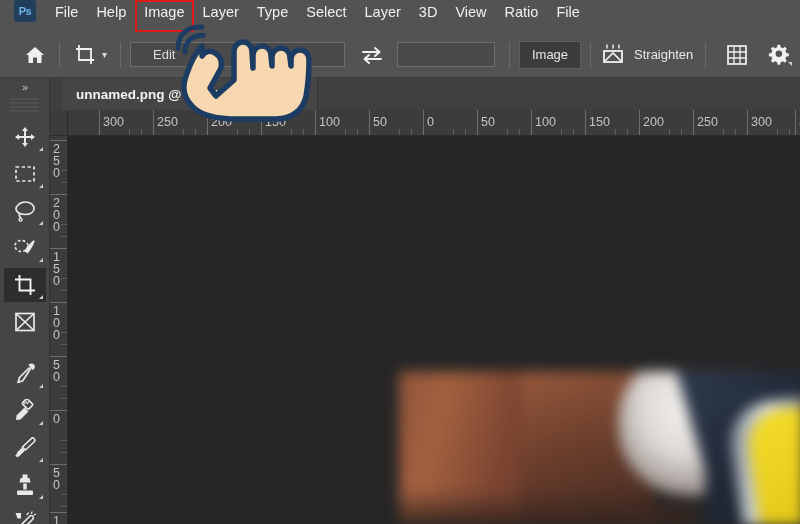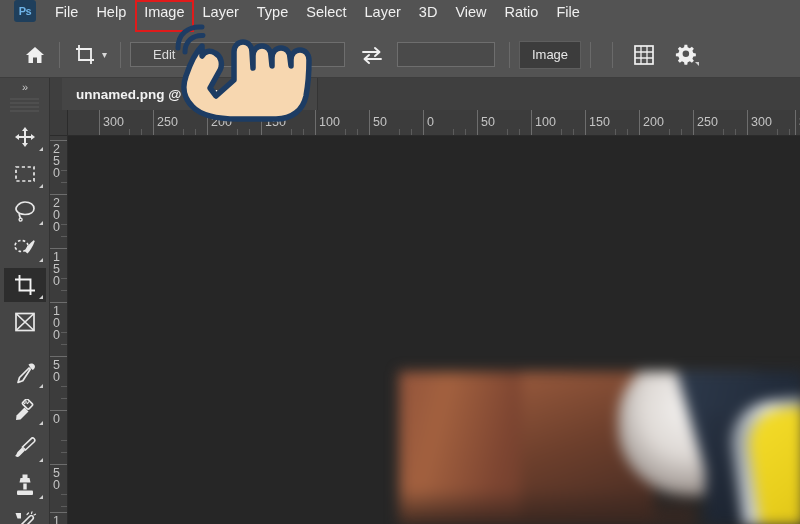--- a/index.html
+++ b/index.html
@@ -273,20 +273,30 @@
     </div>
 
     <div class="num-field" style="margin-left:12px;" title=""></div>
 
     <div class="opt-sep" style="margin-left:14px;"></div>
 
     <div class="clear-btn">Image</div>
 
     <div class="opt-sep"></div>
 
+    <div class="straighten-grp">
+      <span>
+        <svg width="26" height="22" viewBox="0 0 26 22">
+          <rect x="4" y="7" width="18" height="11" fill="none" stroke="#f0f0f0" stroke-width="1.8"></rect>
+          <path d="M4 18 L13 9 L22 18" fill="none" stroke="#f0f0f0" stroke-width="1.6"></path>
+          <path d="M7 4 L7 1 M13 4 L13 1 M19 4 L19 1" stroke="#f0f0f0" stroke-width="1.4" stroke-linecap="round"></path>
+        </svg>
+      </span>
+      <span>Straighten</span>
+    </div>
 
     <div class="opt-sep" style="margin-left:12px;"></div>
 
     <div class="icon-btn" style="margin-left:8px;">
       <span>
         <svg width="24" height="24" viewBox="0 0 24 24">
           <rect x="3" y="3" width="18" height="18" fill="none" stroke="#f0f0f0" stroke-width="1.7"></rect>
           <path d="M9 3 L9 21 M15 3 L15 21 M3 9 L21 9 M3 15 L21 15" stroke="#f0f0f0" stroke-width="1.3"></path>
         </svg>
       </span>

